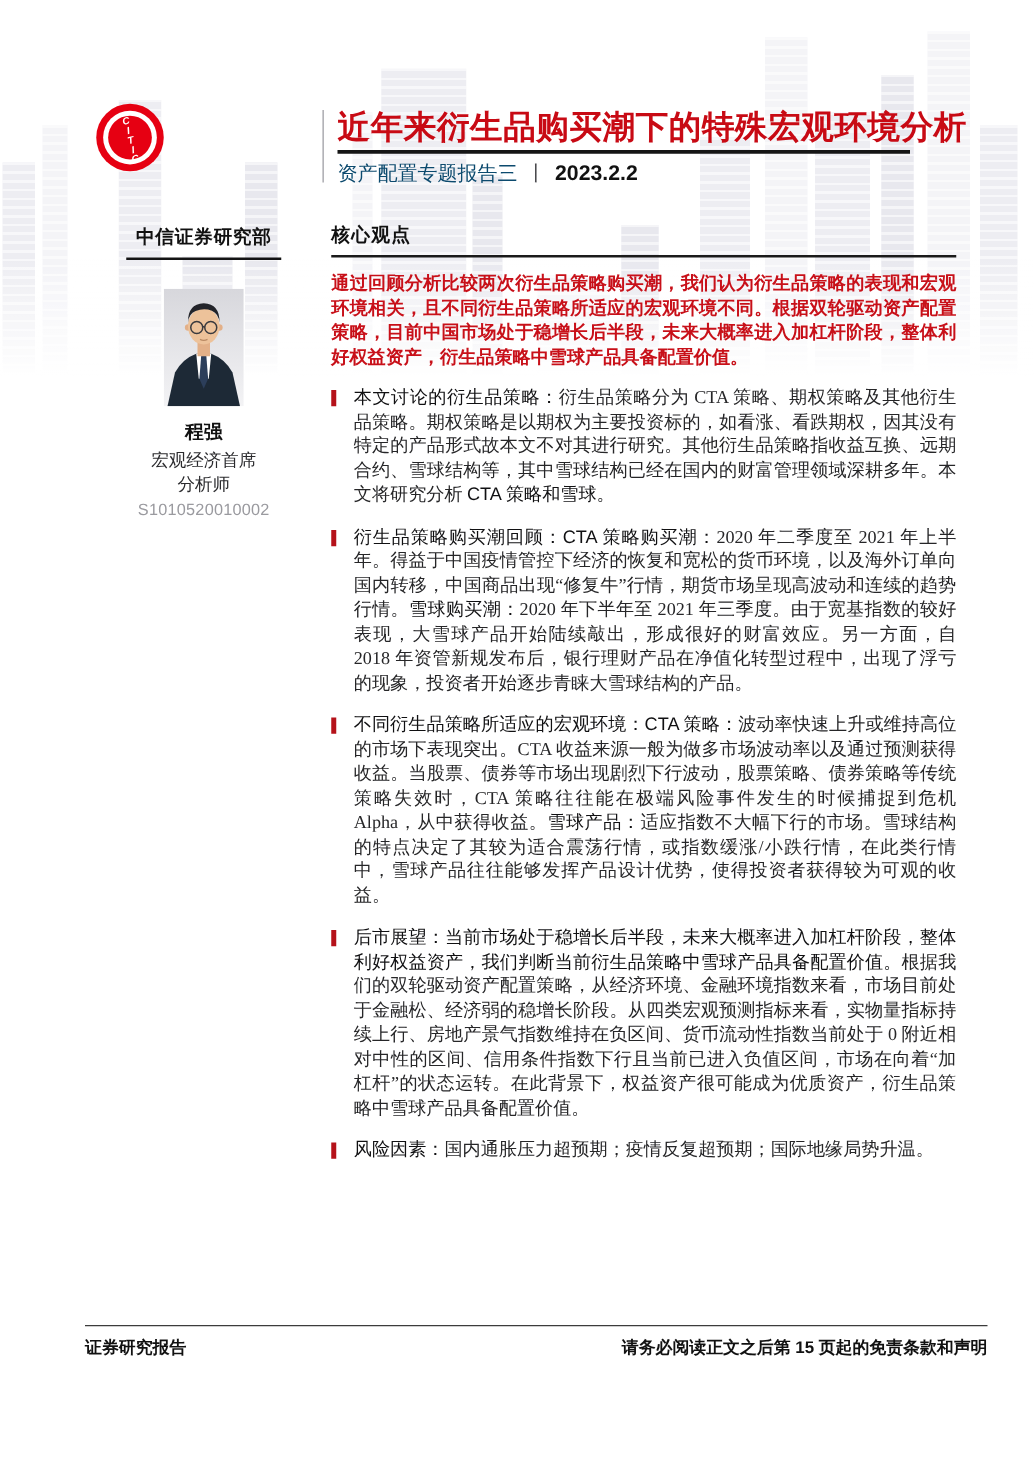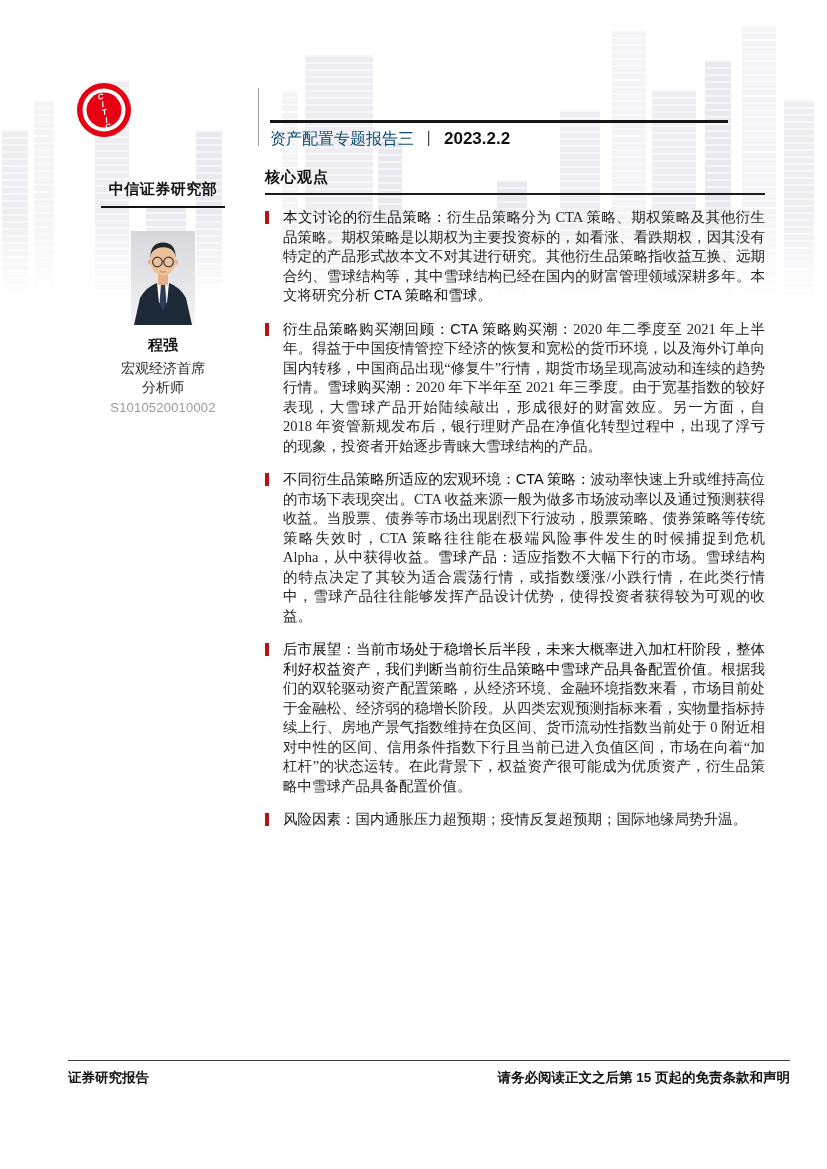--- a/index.html
+++ b/index.html
@@ -32,21 +32,21 @@
   .subtitle .date{font-size:17px;font-weight:700;color:#111;}
   
   .aside{position:absolute;left:90px;top:180px;width:146px;text-align:center;}
   .dept{font-size:15px;font-weight:700;color:#111;letter-spacing:.5px;}
   .dept-rule{width:124px;height:2px;background:#141414;margin:7px auto 0;}
   .avatar{width:64px;height:94px;margin:23px auto 0;display:block;}
   .analyst-name{font-size:15px;font-weight:700;color:#111;margin-top:11px;}
   .analyst-role{font-size:14px;color:#2b2b2e;line-height:19px;margin-top:4px;}
   .analyst-id{font-size:13px;color:#9a9a9f;margin-top:3px;letter-spacing:.2px;}
   
-  .main{position:absolute;left:265px;top:168px;width:500px;}
+  .main{position:absolute;left:265px;top:179px;width:500px;}
   .core-title{font-size:15px;font-weight:700;color:#111;letter-spacing:1px;}
   .core-rule{height:2px;background:#1a1a1a;margin-top:6px;}
   .abstract{margin-top:12px;font-size:14.5px;line-height:19.5px;font-weight:700;
     color:#c81019;text-align:justify;}
   .bullets{list-style:none;margin:13px 0 0;padding:0;}
   .bullet{position:relative;padding-left:18px;margin-bottom:14px;font-size:14.5px;
     line-height:19.5px;text-align:justify;
     font-family:"Liberation Serif","DejaVu Serif",serif;color:#262628;}
   .bullet .bar{position:absolute;left:0;top:3px;width:4px;height:13px;background:#b5121a;}
   .bullet b{font-family:"Liberation Sans","DejaVu Sans",sans-serif;font-weight:400;color:#101012;}
@@ -89,20 +89,21 @@
         <text x="28" y="25">I</text>
         <text x="28" y="33">T</text>
         <text x="28" y="41">I</text>
         <text x="28" y="48">C</text>
       </g>
     </svg>
   </div>
 
   <div class="header-divider"></div>
 
+  <h1 class="report-title" style="margin:0;">近年来衍生品购买潮下的特殊宏观环境分析</h1>
   <div class="title-rule"></div>
   <div class="subtitle">
     <span class="series">资产配置专题报告三</span><span class="sep">丨</span><span class="date">2023.2.2</span>
   </div>
 
   <aside class="aside">
     <div class="dept">中信证券研究部</div>
     <div class="dept-rule"></div>
     <svg class="avatar" viewBox="0 0 64 94" aria-hidden="true">
       <defs>
@@ -127,20 +128,21 @@
     </svg>
     <div class="analyst-name">程强</div>
     <div class="analyst-role">宏观经济首席</div>
     <div class="analyst-role" style="margin-top:0;">分析师</div>
     <div class="analyst-id">S1010520010002</div>
   </aside>
 
   <main class="main">
     <h2 class="core-title" style="margin:0;">核心观点</h2>
     <div class="core-rule"></div>
+    <p class="abstract" style="margin-bottom:0;">通过回顾分析比较两次衍生品策略购买潮，我们认为衍生品策略的表现和宏观环境相关，且不同衍生品策略所适应的宏观环境不同。根据双轮驱动资产配置策略，目前中国市场处于稳增长后半段，未来大概率进入加杠杆阶段，整体利好权益资产，衍生品策略中雪球产品具备配置价值。</p>
     <ul class="bullets">
       <li class="bullet">
         <span class="bar"></span><span class="bullet-text"><b>本文讨论的衍生品策略：</b><span>衍生品策略分为 CTA 策略、期权策略及其他衍生品策略。期权策略是以期权为主要投资标的，如看涨、看跌期权，因其没有特定的产品形式故本文不对其进行研究。其他衍生品策略指收益互换、远期合约、雪球结构等，其中雪球结构已经在国内的财富管理领域深耕多年。本文将研究分析 </span><b>CTA 策略和雪球。</b></span>
       </li>
       <li class="bullet">
         <span class="bar"></span><span class="bullet-text"><b>衍生品策略购买潮回顾：CTA 策略购买潮：</b><span>2020 年二季度至 2021 年上半年。得益于中国疫情管控下经济的恢复和宽松的货币环境，以及海外订单向国内转移，中国商品出现“修复牛”行情，期货市场呈现高波动和连续的趋势行情。</span><b>雪球购买潮：</b><span>2020 年下半年至 2021 年三季度。由于宽基指数的较好表现，大雪球产品开始陆续敲出，形成很好的财富效应。另一方面，自 2018 年资管新规发布后，银行理财产品在净值化转型过程中，出现了浮亏的现象，投资者开始逐步青睐大雪球结构的产品。</span></span>
       </li>
       <li class="bullet">
         <span class="bar"></span><span class="bullet-text"><b>不同衍生品策略所适应的宏观环境：CTA 策略：</b><span>波动率快速上升或维持高位的市场下表现突出。CTA 收益来源一般为做多市场波动率以及通过预测获得收益。当股票、债券等市场出现剧烈下行波动，股票策略、债券策略等传统策略失效时，CTA 策略往往能在极端风险事件发生的时候捕捉到危机 Alpha，从中获得收益。</span><b>雪球产品：</b><span>适应指数不大幅下行的市场。雪球结构的特点决定了其较为适合震荡行情，或指数缓涨/小跌行情，在此类行情中，雪球产品往往能够发挥产品设计优势，使得投资者获得较为可观的收益。</span></span>
       </li>

